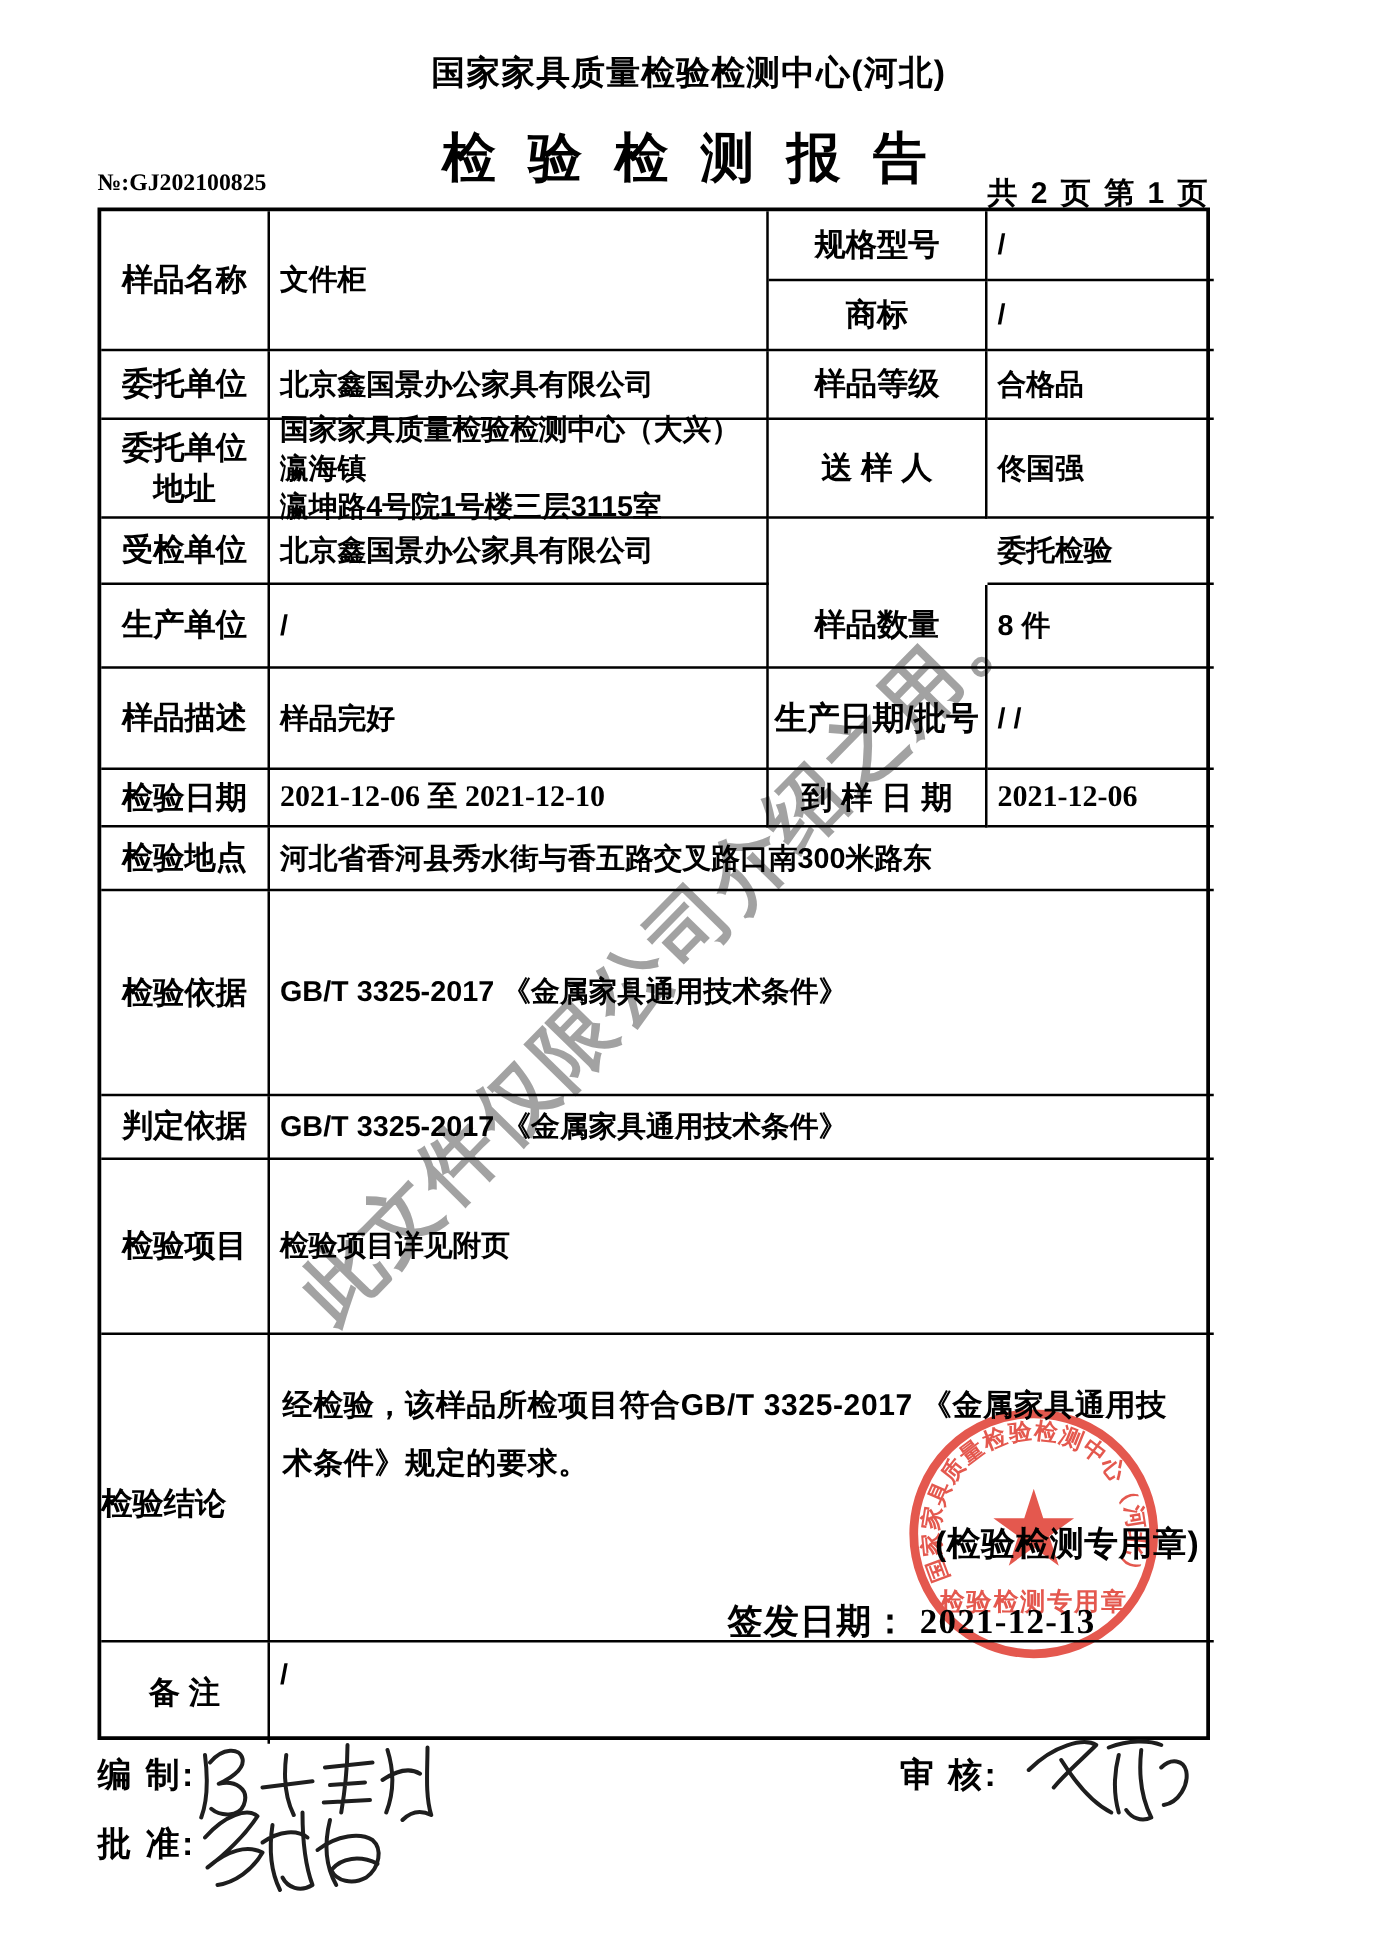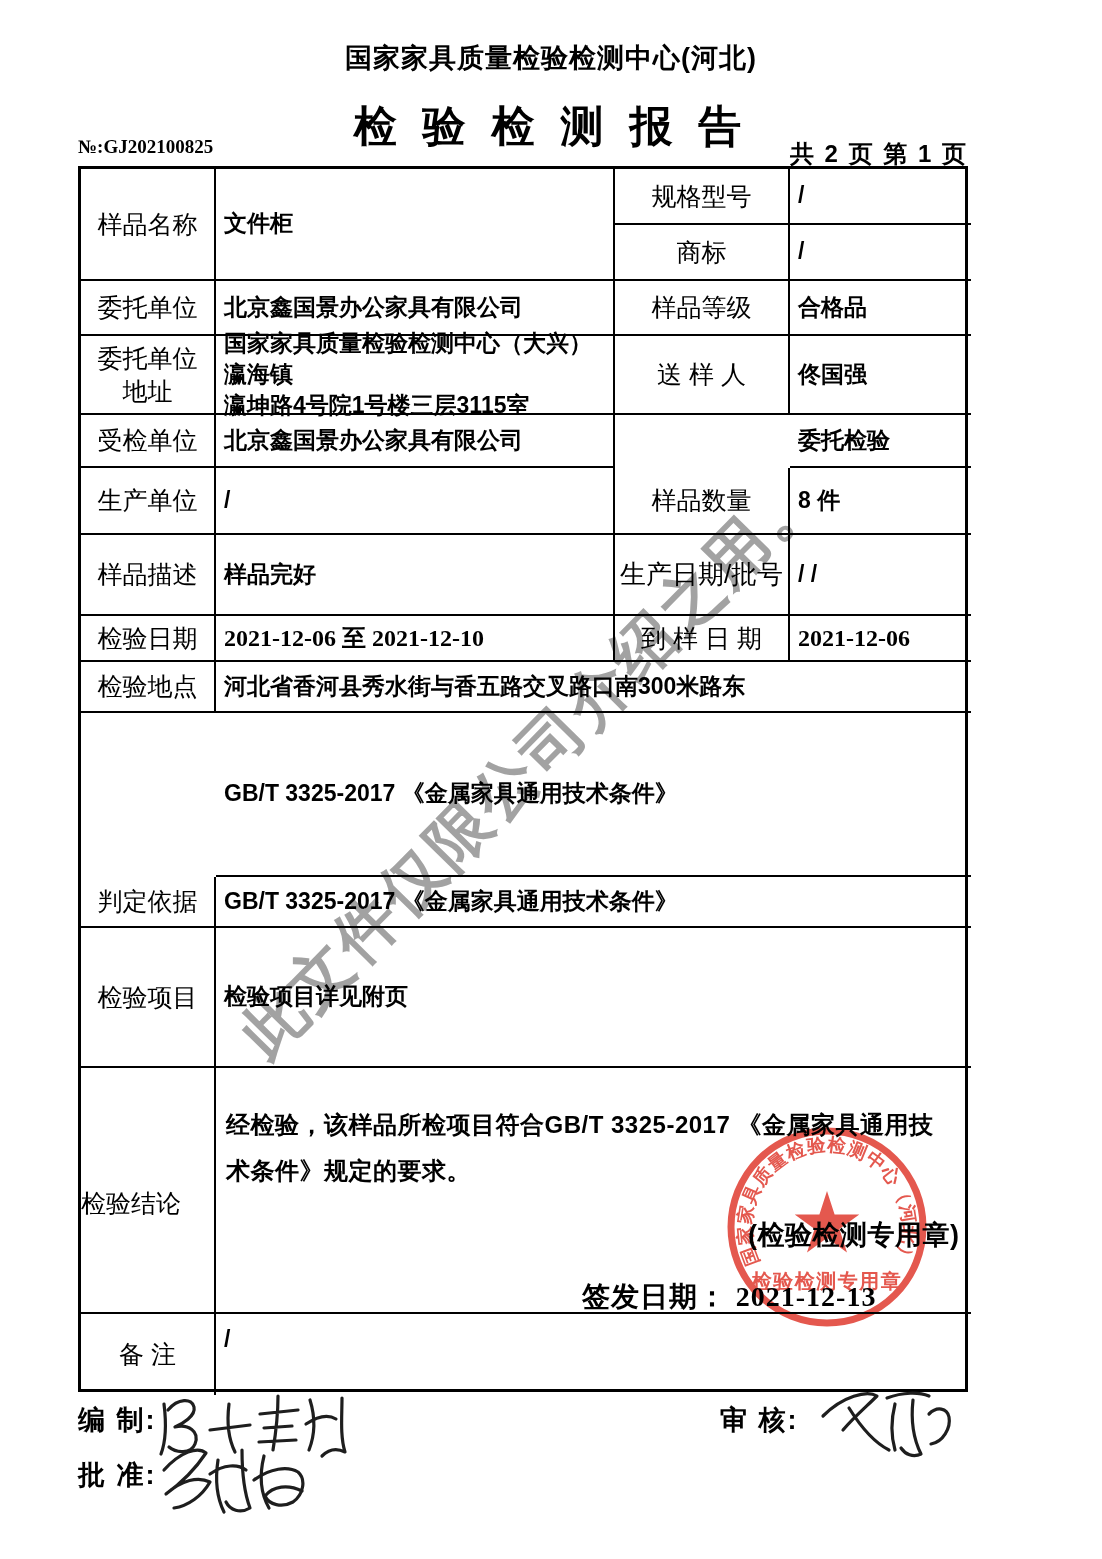--- a/index.html
+++ b/index.html
@@ -36,21 +36,21 @@
     position:absolute;left:78px;top:166px;width:890px;height:1226px;z-index:1;
     display:grid;background:transparent;
     grid-template-columns:135px 399px 175px 181px;
     grid-template-rows:56px 56px 55px 79px 53px 67px 81px 46px 51px 164px 51px 140px 246px 81px;
     border:3px solid #000;
   }
   .c{border-right:2px solid #000;border-bottom:2px solid #000;
      display:flex;align-items:center;overflow:visible;}
   .c.nr{border-right:none;}
   .c.nb{border-bottom:none;}
-  .lbl{justify-content:center;text-align:center;font-weight:normal;font-size:25px;
+  .lbl{justify-content:center;text-align:center;font-weight:bold;font-size:25px;
        flex-direction:column;line-height:1.3;}
   .lbl.small{font-size:26px;}
   .val{justify-content:flex-start;padding:4px 8px;font-weight:bold;font-size:23px;
        line-height:1.35;}
   .val.num{font-family:"Liberation Serif","DejaVu Serif",serif;font-size:24px;}
   .top{align-items:flex-start;}
   .lbl.top{padding-top:26px;}
   .val.top{padding-top:10px;}
 
   
@@ -185,20 +185,23 @@
         <span>2021-12-06</span>
       </div>
 
     <div class="c lbl" style="grid-column:1;grid-row:9">
         <span>检验地点</span>
       </div>
     <div class="c val nr" style="grid-column:2/span 3;grid-row:9">
         <span>河北省香河县秀水街与香五路交叉路口南300米路东</span>
       </div>
 
+    <div class="c lbl" style="grid-column:1;grid-row:10">
+        <span>检验依据</span>
+      </div>
     <div class="c val nr" style="grid-column:2/span 3;grid-row:10">
         <span>GB/T 3325-2017 《金属家具通用技术条件》</span>
       </div>
 
     <div class="c lbl" style="grid-column:1;grid-row:11">
         <span>判定依据</span>
       </div>
     <div class="c val nr" style="grid-column:2/span 3;grid-row:11">
         <span>GB/T 3325-2017 《金属家具通用技术条件》</span>
       </div>

